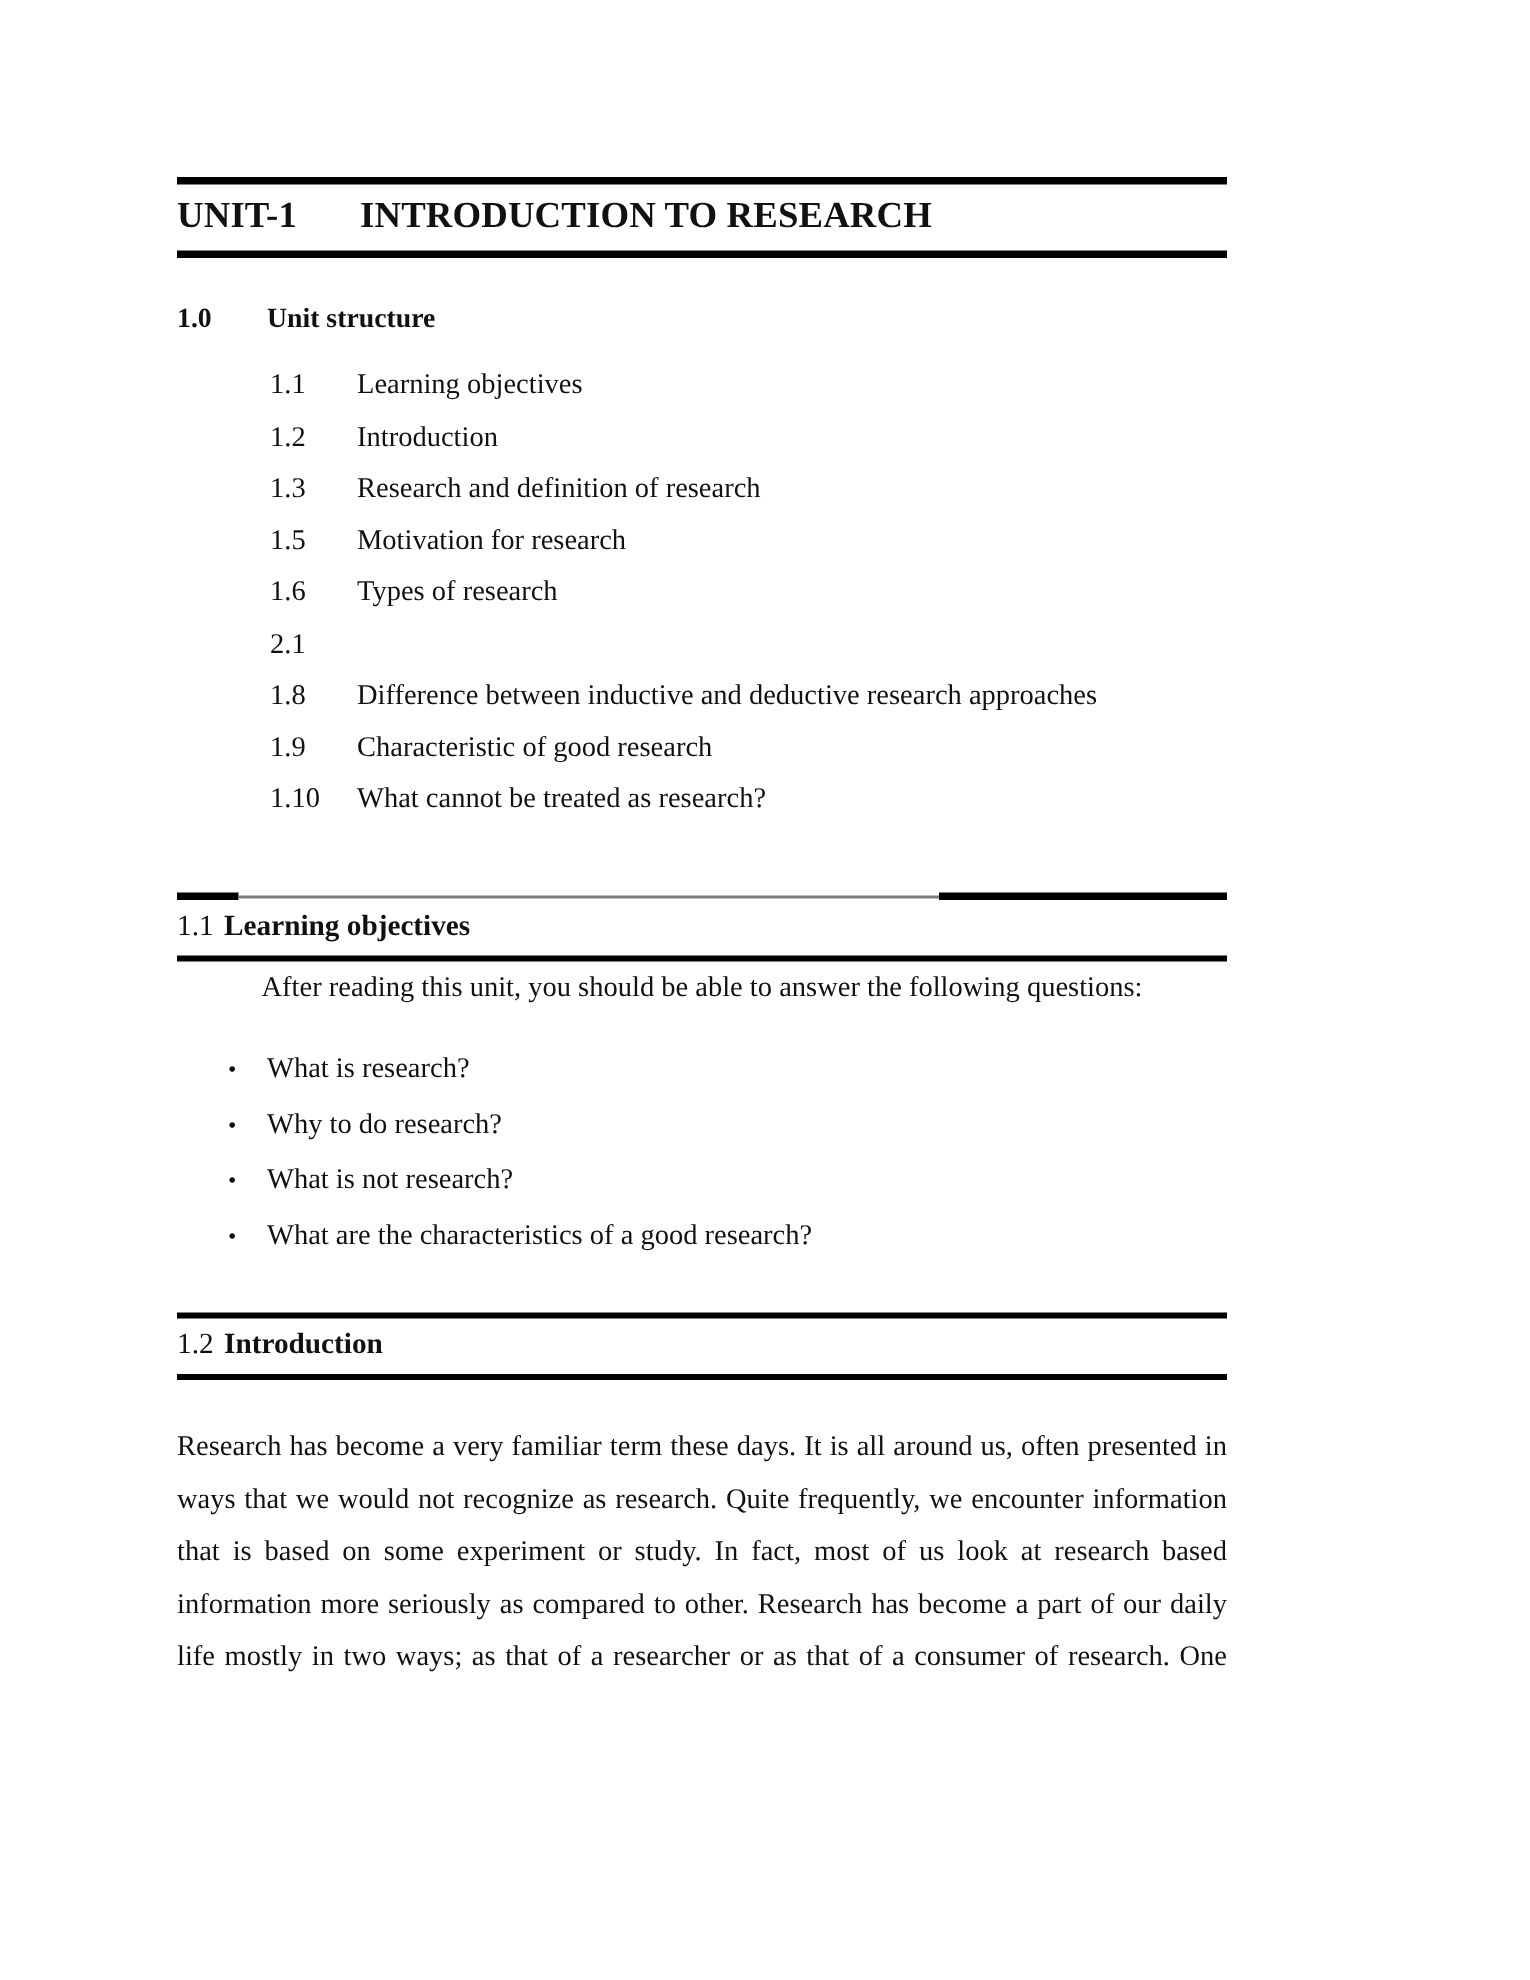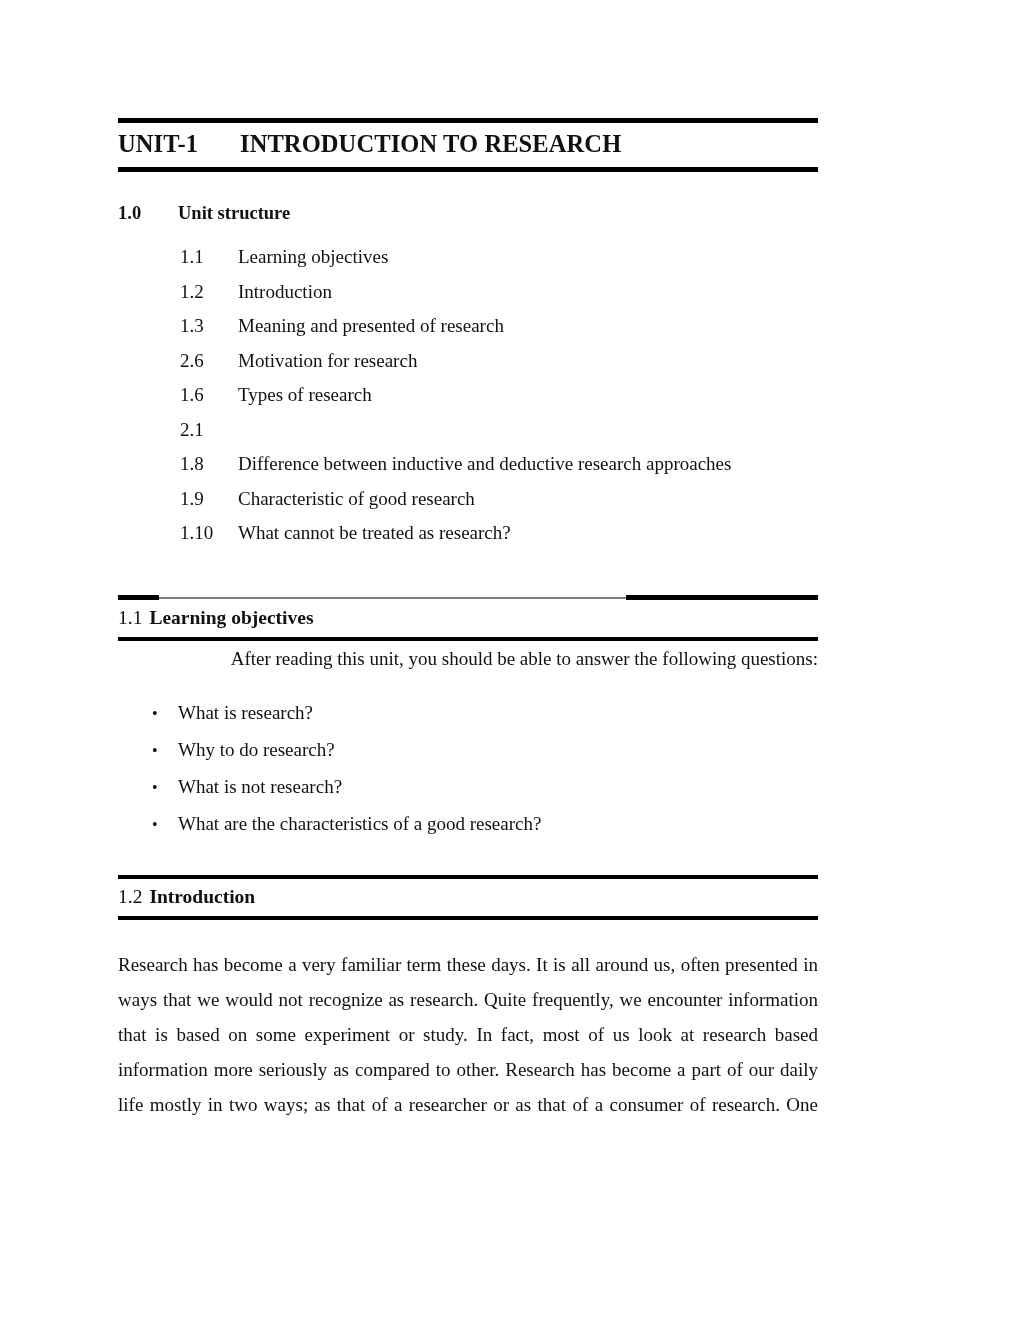--- a/index.html
+++ b/index.html
@@ -142,21 +142,21 @@
   .para {
     font-size: 19px;
     line-height: 35px;
     text-align: justify;
     text-justify: inter-word;
   }
   .para-justify-first {
     margin-top: 26px;
   }
   .para-left {
-    text-align: right;
+    text-align: center;
     margin-top: 0;
   }
   .para-intro {
     margin-top: 27px;
     text-align: justify;
   }
 
   
   .bullets {
     margin-top: 12px;
@@ -199,24 +199,24 @@
       <div class="toc-row">
         <span class="num">1.1</span>
         <span class="label">Learning objectives</span>
       </div>
       <div class="toc-row">
         <span class="num">1.2</span>
         <span class="label">Introduction</span>
       </div>
       <div class="toc-row">
         <span class="num">1.3</span>
-        <span class="label">Meaning and presented of research</span>
-      </div>
-      <div class="toc-row">
-        <span class="num">2.6</span>
+        <span class="label">Research and definition of research</span>
+      </div>
+      <div class="toc-row">
+        <span class="num">1.5</span>
         <span class="label">Motivation for research</span>
       </div>
       <div class="toc-row">
         <span class="num">1.6</span>
         <span class="label">Types of research</span>
       </div>
       <div class="toc-row">
         <span class="num">2.1</span>
       </div>
       <div class="toc-row">

